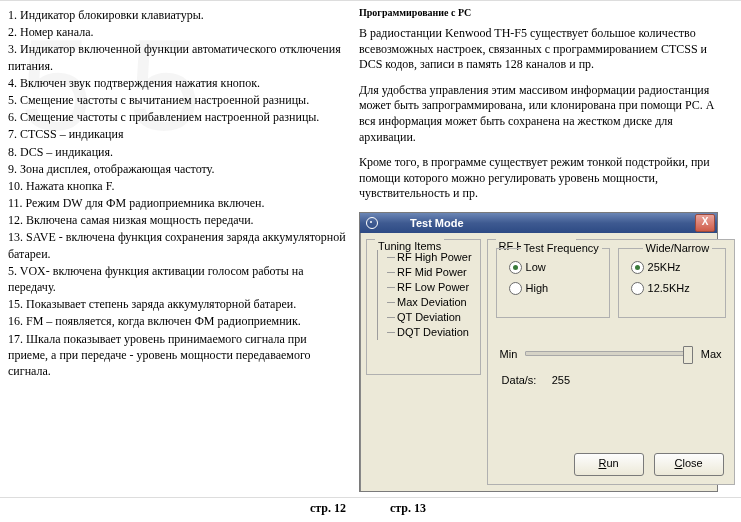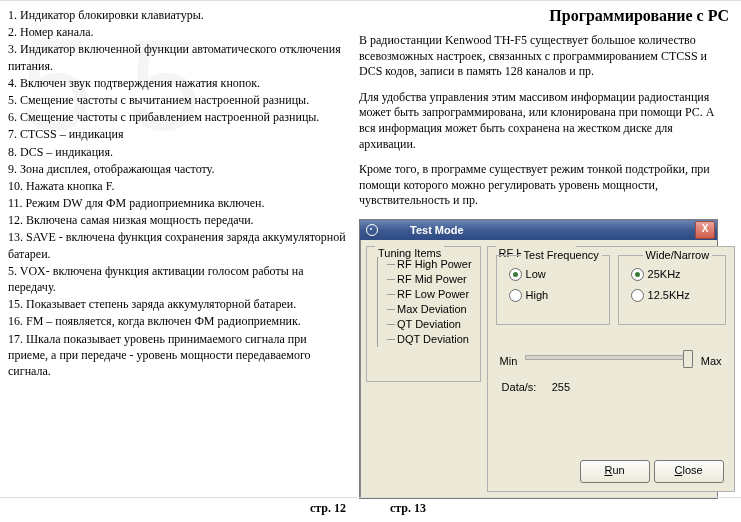--- a/index.html
+++ b/index.html
@@ -24,21 +24,21 @@
     padding: 6px 8px 0 8px;
     box-sizing: border-box;
   }
   .right-col {
     width: 380px;
     padding: 6px 6px 0 4px;
     box-sizing: border-box;
   }
   .list { line-height: 1.35; }
   .list-item { margin: 0 0 1px 0; }
-  .h { font-weight: bold; margin: 0 0 8px 0; font-size: 16px; text-align: right; }
+  .h { font-weight: bold; margin: 0 0 8px 0; font-size: 10px; }
   .para { margin: 0 0 10px 0; line-height: 1.3; }
   .watermark {
     position: absolute;
     left: 20px; top: 10px;
     width: 320px;
     font-size: 130px;
     color: rgba(0,0,0,0.04);
     font-family: Arial, sans-serif;
     pointer-events: none;
     user-select: none;
@@ -137,29 +137,29 @@
     vertical-align: top;
   }
   .sub-group .legend { position:absolute; top:-7px; left:24px; background:#ece9d8; padding:0 3px; }
   .tf-group { width: 96px; height:50px; }
   .wn-group { width: 90px; height:50px; margin-left: 8px; }
   .radio-row { display: flex; align-items: center; margin: 4px 0 8px 4px; gap: 4px; }
   .radio {
     width: 11px; height: 11px; border: 1px solid #6b6b6b; border-radius: 50%; background:#fff; position: relative; display:inline-block;
   }
   .radio.checked::after { content:""; position:absolute; left:3px; top:3px; width:5px; height:5px; background:#3a7b3a; border-radius:50%; }
-  .slider-area { margin-top: 30px; display:flex; align-items:flex-start; gap:8px; padding: 0 4px; }
+  .slider-area { margin-top: 30px; display:flex; align-items:center; gap:8px; padding: 0 4px; }
   .slider-track {
     flex:1; height: 3px; background: #d6d3c6; border:1px solid #a8a8a8; position: relative; border-radius:1px;
   }
   .slider-thumb {
     position:absolute; right:-1px; top:-6px; width:8px; height:16px; background:#ece9d8; border:1px solid #7a7a7a; border-radius:1px;
   }
   .data-row { margin-top: 14px; padding-left: 6px; }
-  .btn-row { position:absolute; right:10px; bottom:8px; display:flex; gap:4px;margin-left:41px; }
+  .btn-row { position:absolute; right:10px; bottom:8px; display:flex; gap:10px;margin-left:41px; }
   .winbtn {
     width: 68px; height: 21px;
     background: linear-gradient(#fdfdfd,#ece9d8);
     border: 1px solid #7a7a7a;
     border-radius: 3px;
     font-family: Tahoma, Arial, sans-serif;
     font-size: 11px;
     text-align: center;
     line-height: 19px;
     cursor: default;

